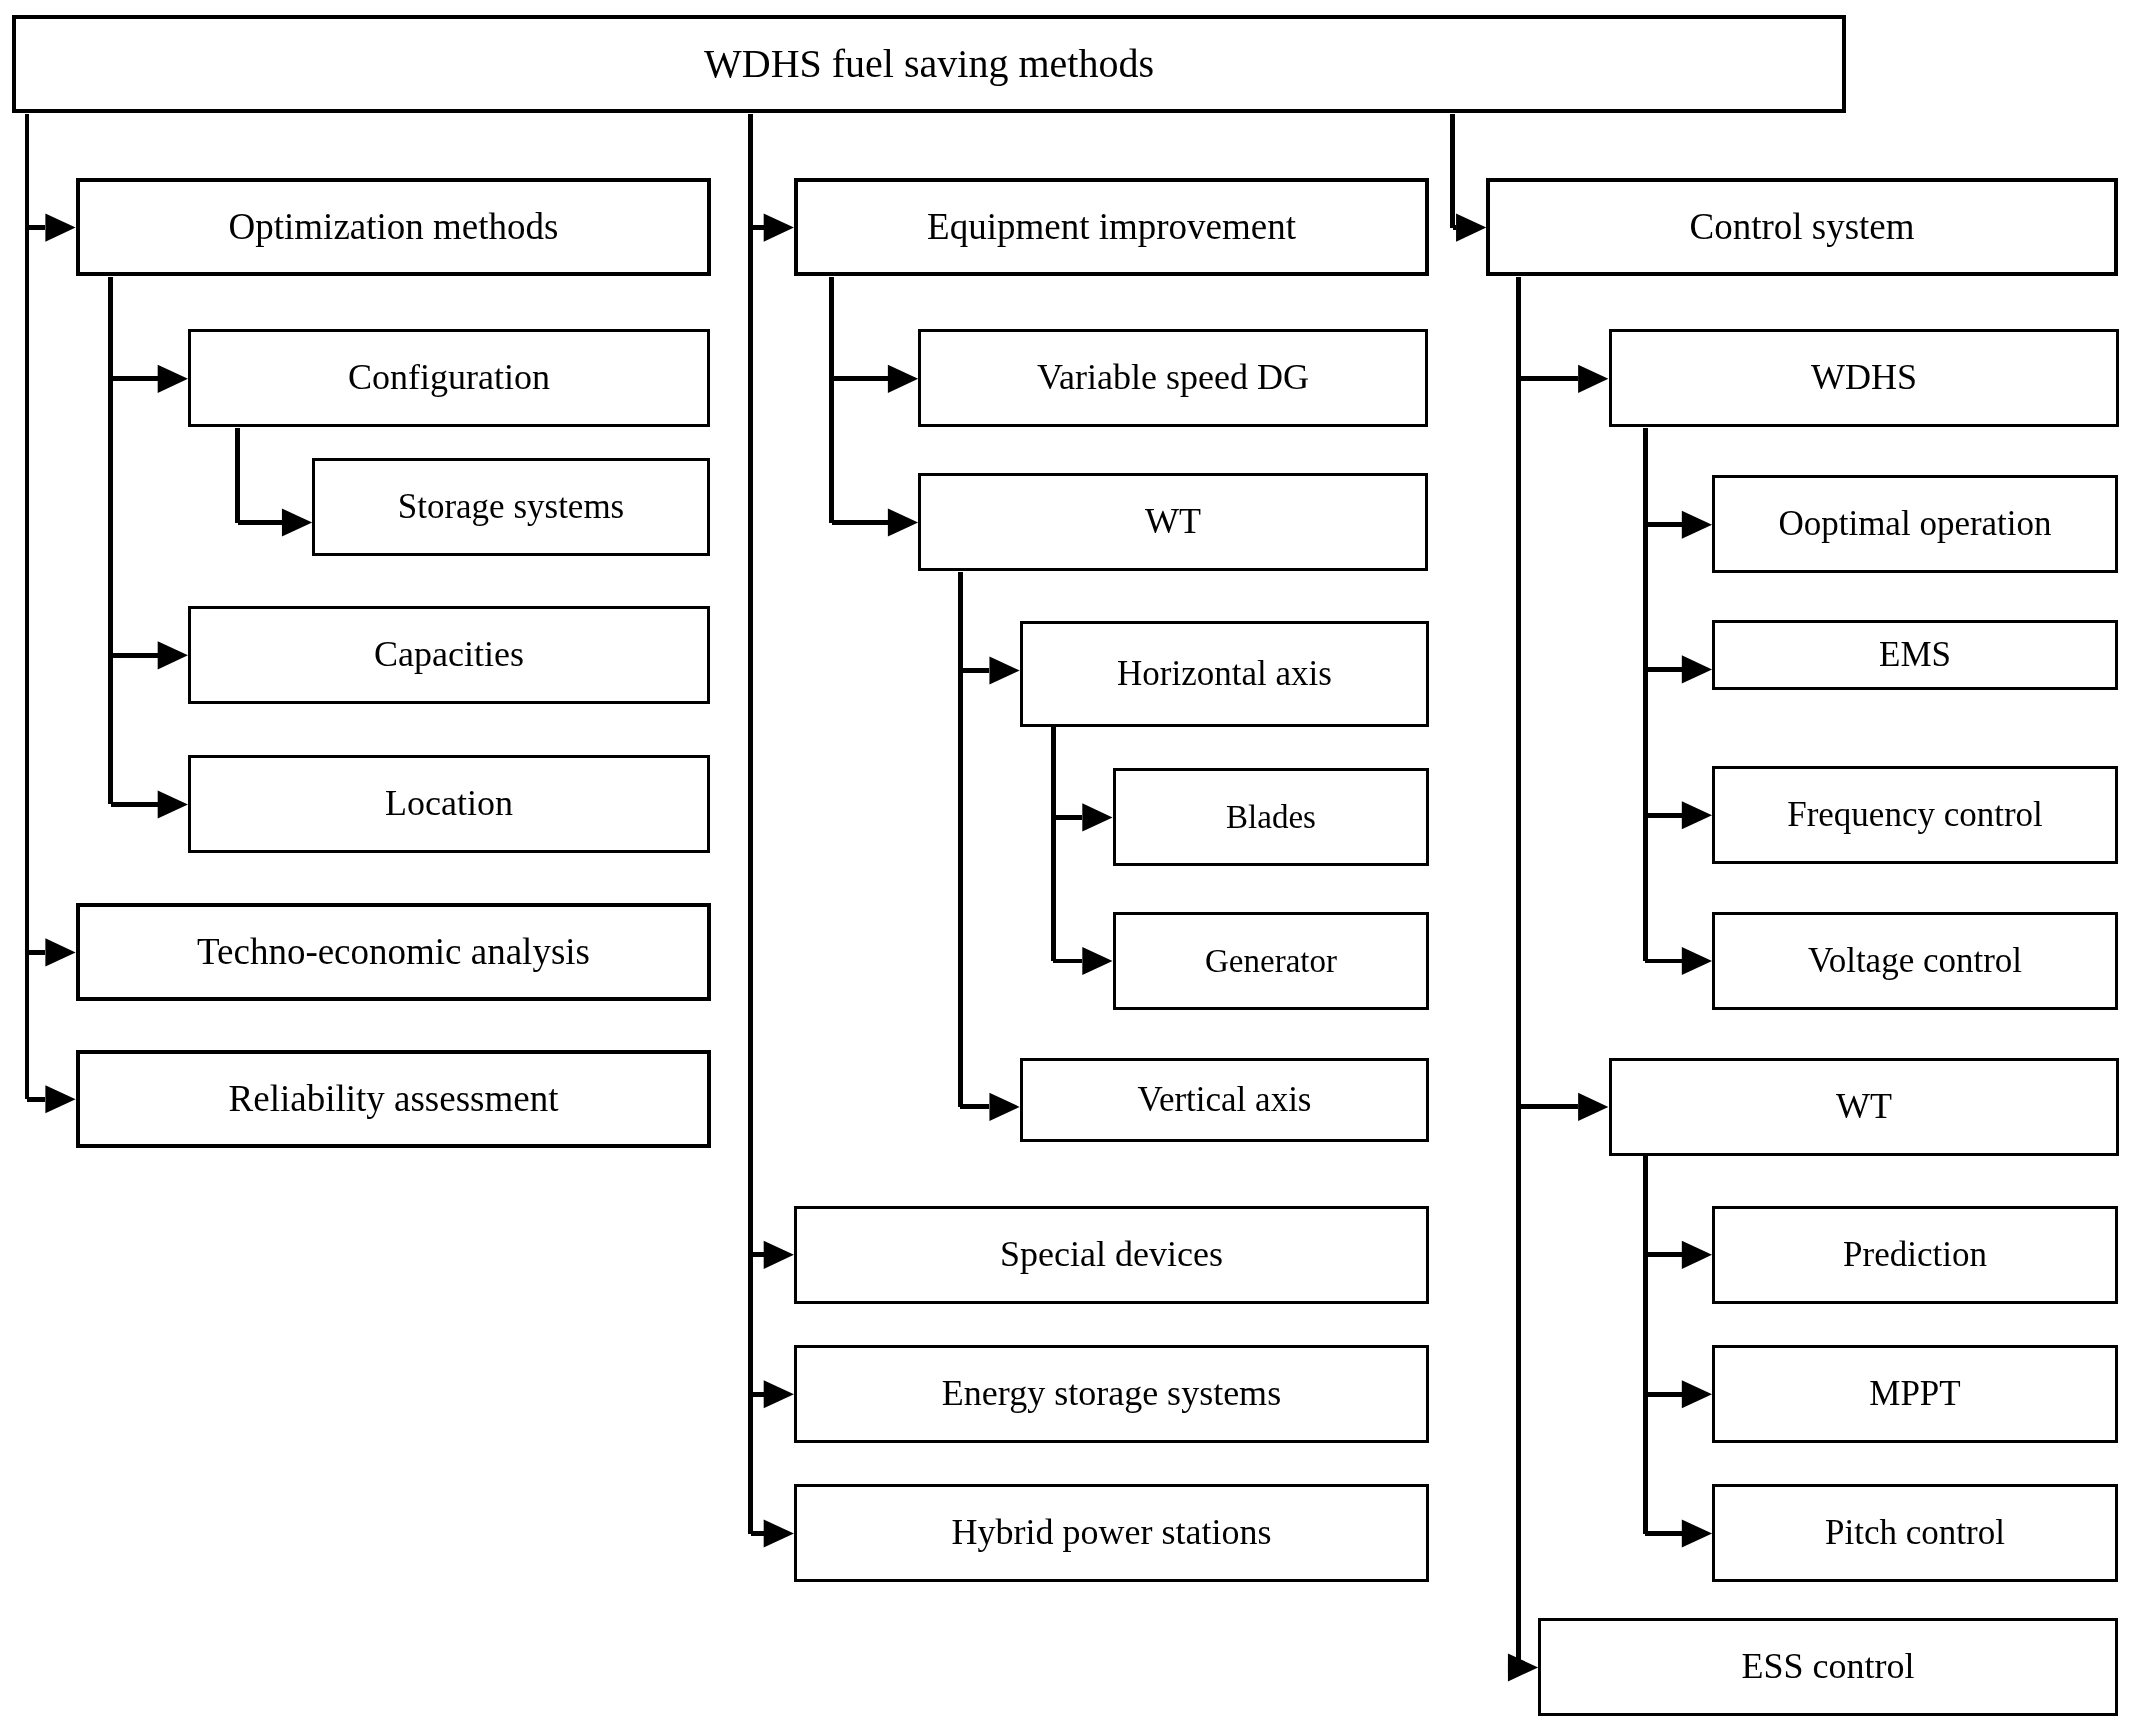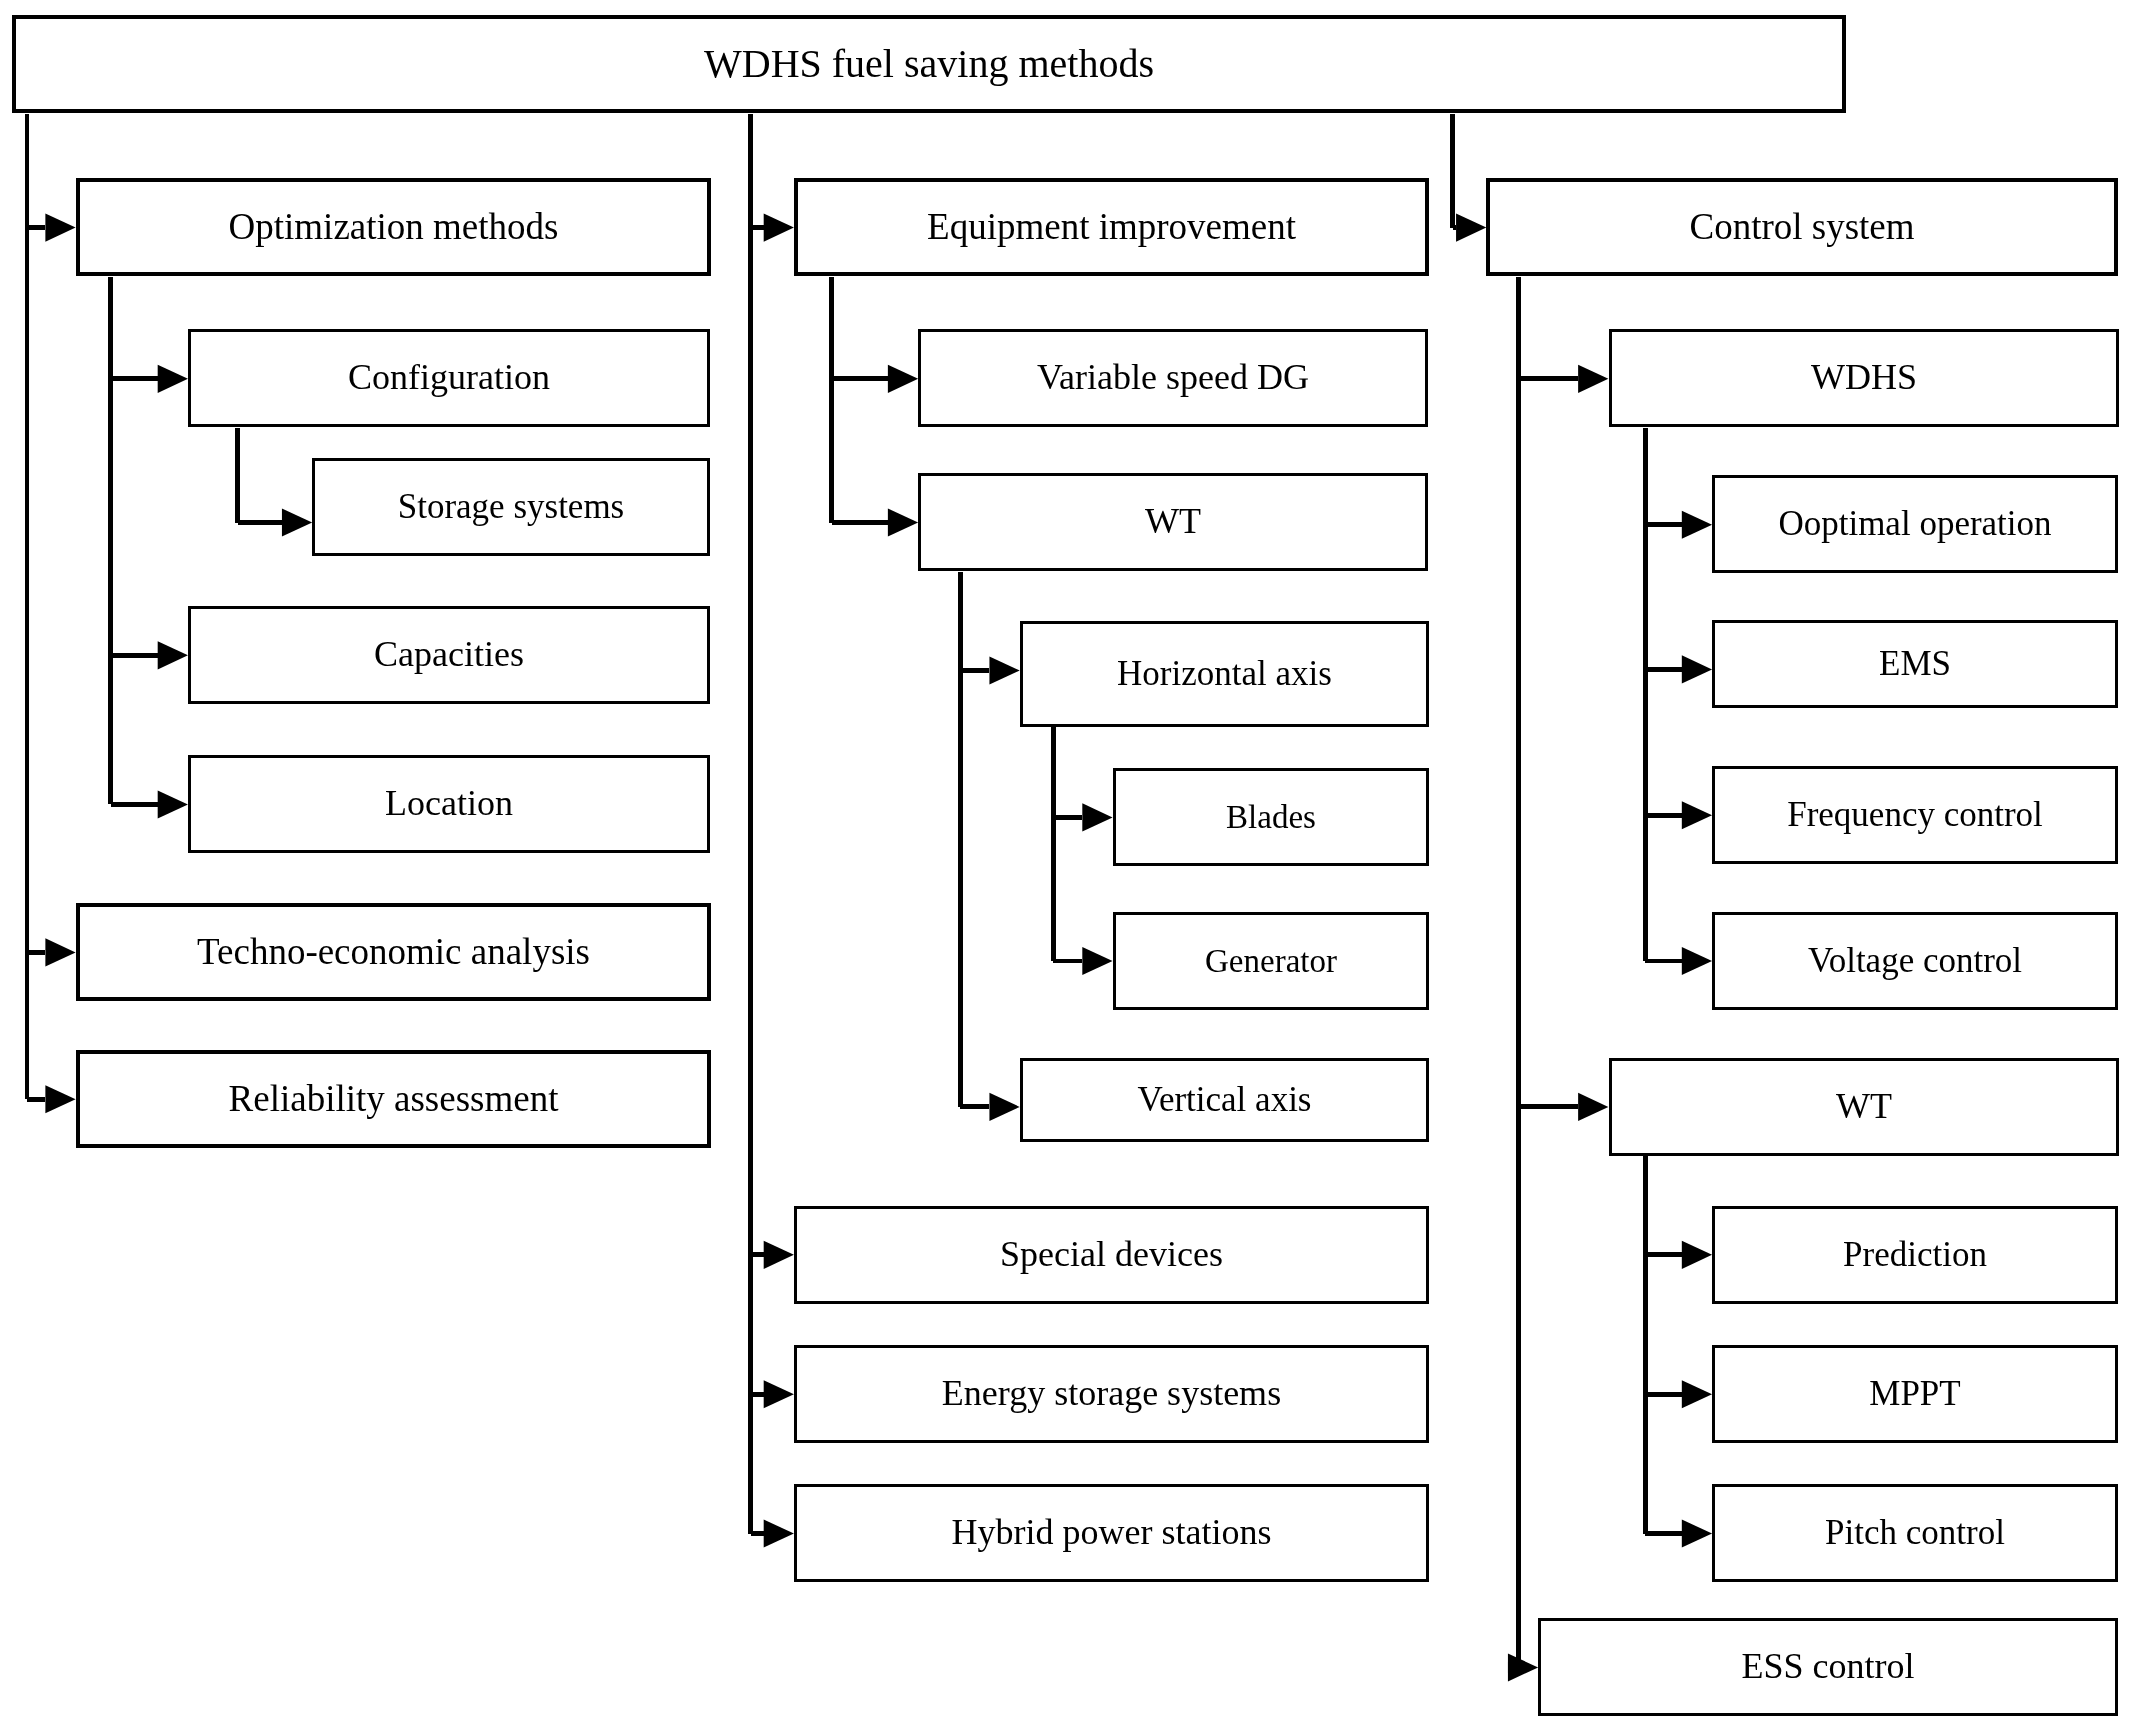--- a/index.html
+++ b/index.html
@@ -146,21 +146,21 @@
       </div>
       <div class="node lvl1" style="left: 1486px; top: 178px; width: 632px; height: 98px;">
         <span>Control system</span>
       </div>
       <div class="node lvl2" style="left: 1609px; top: 329px; width: 510px; height: 98px;">
         <span>WDHS</span>
       </div>
       <div class="node lvl3" style="left: 1712px; top: 475px; width: 406px; height: 98px;">
         <span>Ooptimal operation</span>
       </div>
-      <div class="node lvl3" style="left: 1712px; top: 620px; width: 406px; height: 88px;">
+      <div class="node lvl3" style="left: 1712px; top: 620px; width: 406px; height: 70px;">
         <span>EMS</span>
       </div>
       <div class="node lvl3" style="left: 1712px; top: 766px; width: 406px; height: 98px;">
         <span>Frequency control</span>
       </div>
       <div class="node lvl3" style="left: 1712px; top: 912px; width: 406px; height: 98px;">
         <span>Voltage control</span>
       </div>
       <div class="node lvl2" style="left: 1609px; top: 1058px; width: 510px; height: 98px;">
         <span>WT</span>

